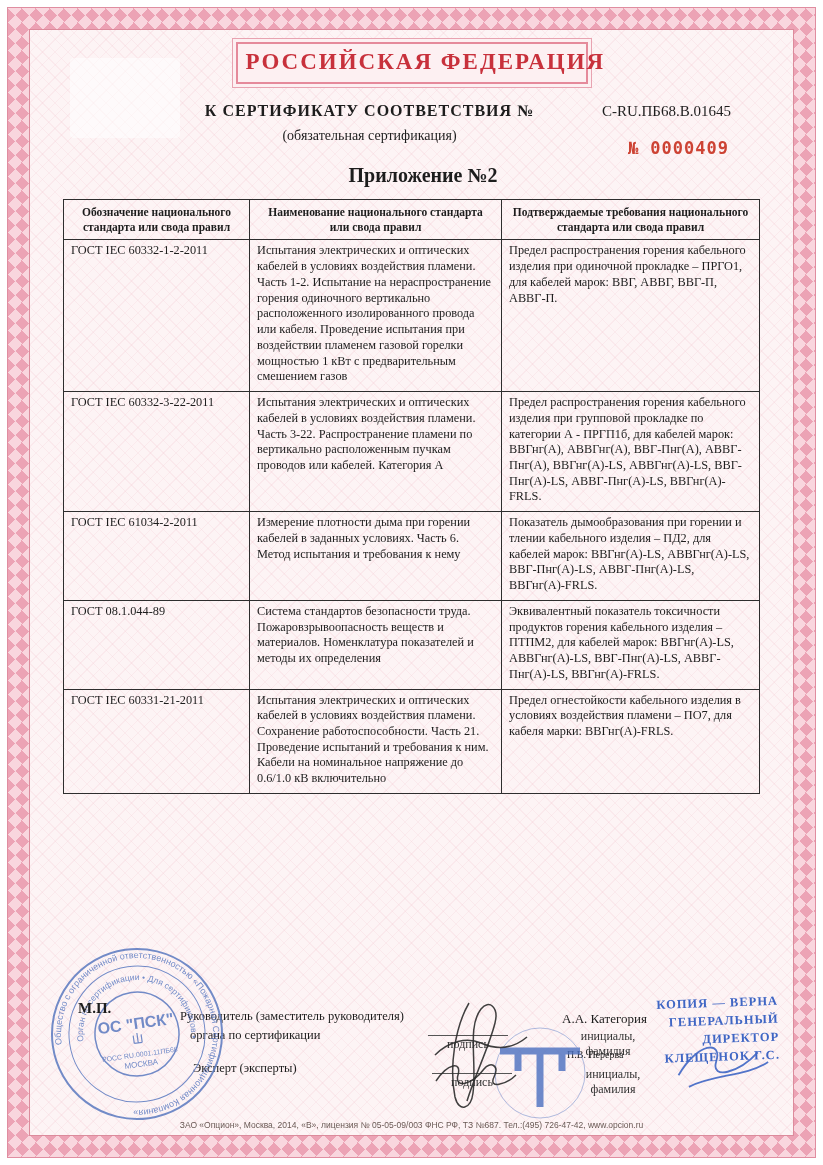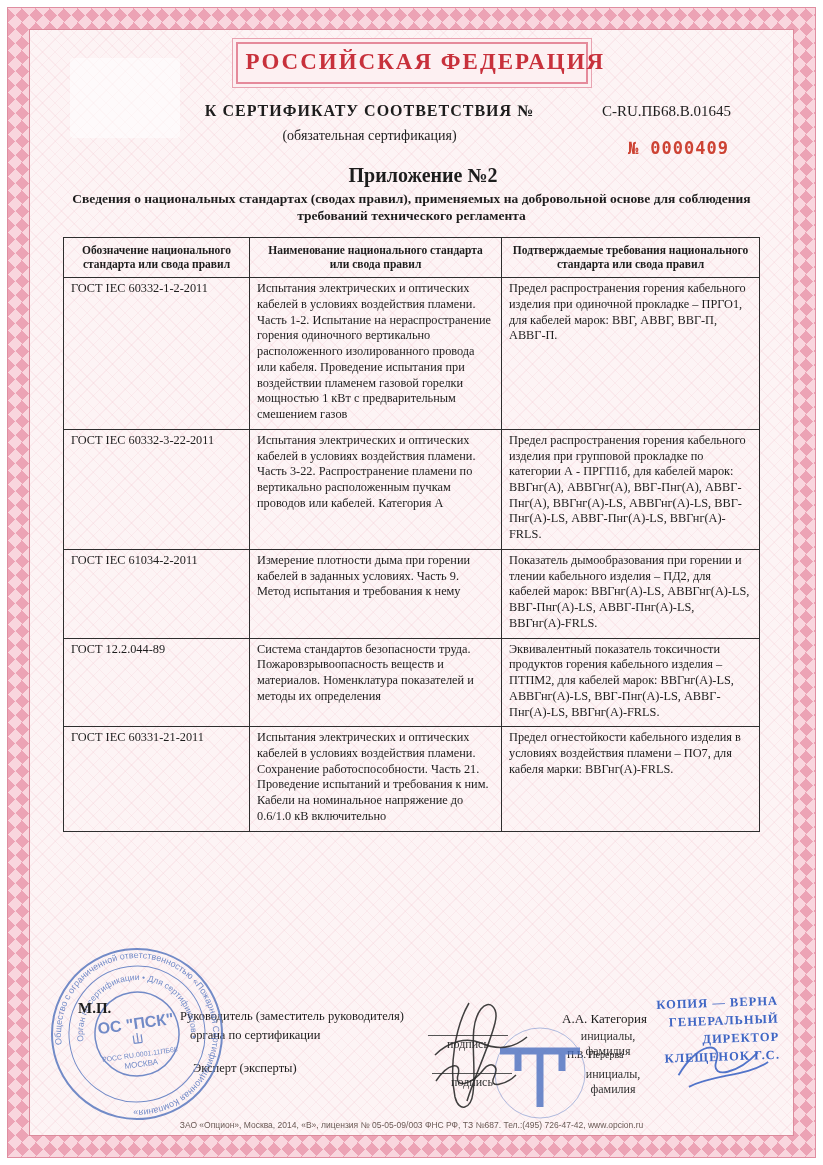--- a/index.html
+++ b/index.html
@@ -194,21 +194,20 @@
 
 
       <div class="cert-section">
         <div class="cert-line">К СЕРТИФИКАТУ СООТВЕТСТВИЯ   №</div>
         <div class="cert-number">C-RU.ПБ68.В.01645</div>
         <div class="cert-type">(обязательная сертификация)</div>
         <div class="blank-number">№ 0000409</div>
       </div>
 
       <div class="appendix-no">Приложение №2</div>
-      <div class="description">Сведения о национальных стандартах (сводах правил), применяемых на добровольной основе для соблюдения требований технического регламента</div>
 
       <table class="std-table">
         <colgroup>
             <col class="c1">
             <col class="c2">
             <col class="c3">
           </colgroup>
         <thead>
           <tr>
             <th>Обозначение национального стандарта или свода правил</th>
@@ -222,25 +221,25 @@
             <td>Испытания электрических и оптических кабелей в условиях воздействия пламени. Часть 1-2. Испытание на нераспространение горения одиночного вертикально расположенного изолированного провода или кабеля. Проведение испытания при воздействии пламенем газовой горелки мощностью 1 кВт с предварительным смешением газов</td>
             <td>Предел распространения горения кабельного изделия при одиночной прокладке – ПРГО1, для кабелей марок: ВВГ, АВВГ, ВВГ-П, АВВГ-П.</td>
           </tr>
           <tr>
             <td>ГОСТ IEC 60332-3-22-2011</td>
             <td>Испытания электрических и оптических кабелей в условиях воздействия пламени. Часть 3-22. Распространение пламени по вертикально расположенным пучкам проводов или кабелей. Категория А</td>
             <td>Предел распространения горения кабельного изделия при групповой прокладке по категории А - ПРГП1б, для кабелей марок: ВВГнг(А), АВВГнг(А), ВВГ-Пнг(А), АВВГ-Пнг(А), ВВГнг(А)-LS, АВВГнг(А)-LS, ВВГ-Пнг(А)-LS, АВВГ-Пнг(А)-LS, ВВГнг(А)-FRLS.</td>
           </tr>
           <tr>
             <td>ГОСТ IEC 61034-2-2011</td>
-            <td>Измерение плотности дыма при горении кабелей в заданных условиях. Часть 9. Метод испытания и требования к нему</td>
+            <td>Измерение плотности дыма при горении кабелей в заданных условиях. Часть 6. Метод испытания и требования к нему</td>
             <td>Показатель дымообразования при горении и тлении кабельного изделия – ПД2, для кабелей марок: ВВГнг(А)-LS, АВВГнг(А)-LS, ВВГ-Пнг(А)-LS, АВВГ-Пнг(А)-LS, ВВГнг(А)-FRLS.</td>
           </tr>
           <tr>
-            <td>ГОСТ 12.2.044-89</td>
+            <td>ГОСТ 08.1.044-89</td>
             <td>Система стандартов безопасности труда. Пожаровзрывоопасность веществ и материалов. Номенклатура показателей и методы их определения</td>
             <td>Эквивалентный показатель токсичности продуктов горения кабельного изделия – ПТПМ2, для кабелей марок: ВВГнг(А)-LS, АВВГнг(А)-LS, ВВГ-Пнг(А)-LS, АВВГ-Пнг(А)-LS, ВВГнг(А)-FRLS.</td>
           </tr>
           <tr>
             <td>ГОСТ IEC 60331-21-2011</td>
             <td>Испытания электрических и оптических кабелей в условиях воздействия пламени. Сохранение работоспособности. Часть 21. Проведение испытаний и требования к ним. Кабели на номинальное напряжение до 0.6/1.0 кВ включительно</td>
             <td>Предел огнестойкости кабельного изделия в условиях воздействия пламени – ПО7, для кабеля марки: ВВГнг(А)-FRLS.</td>
           </tr>
         </tbody>
       </table>

